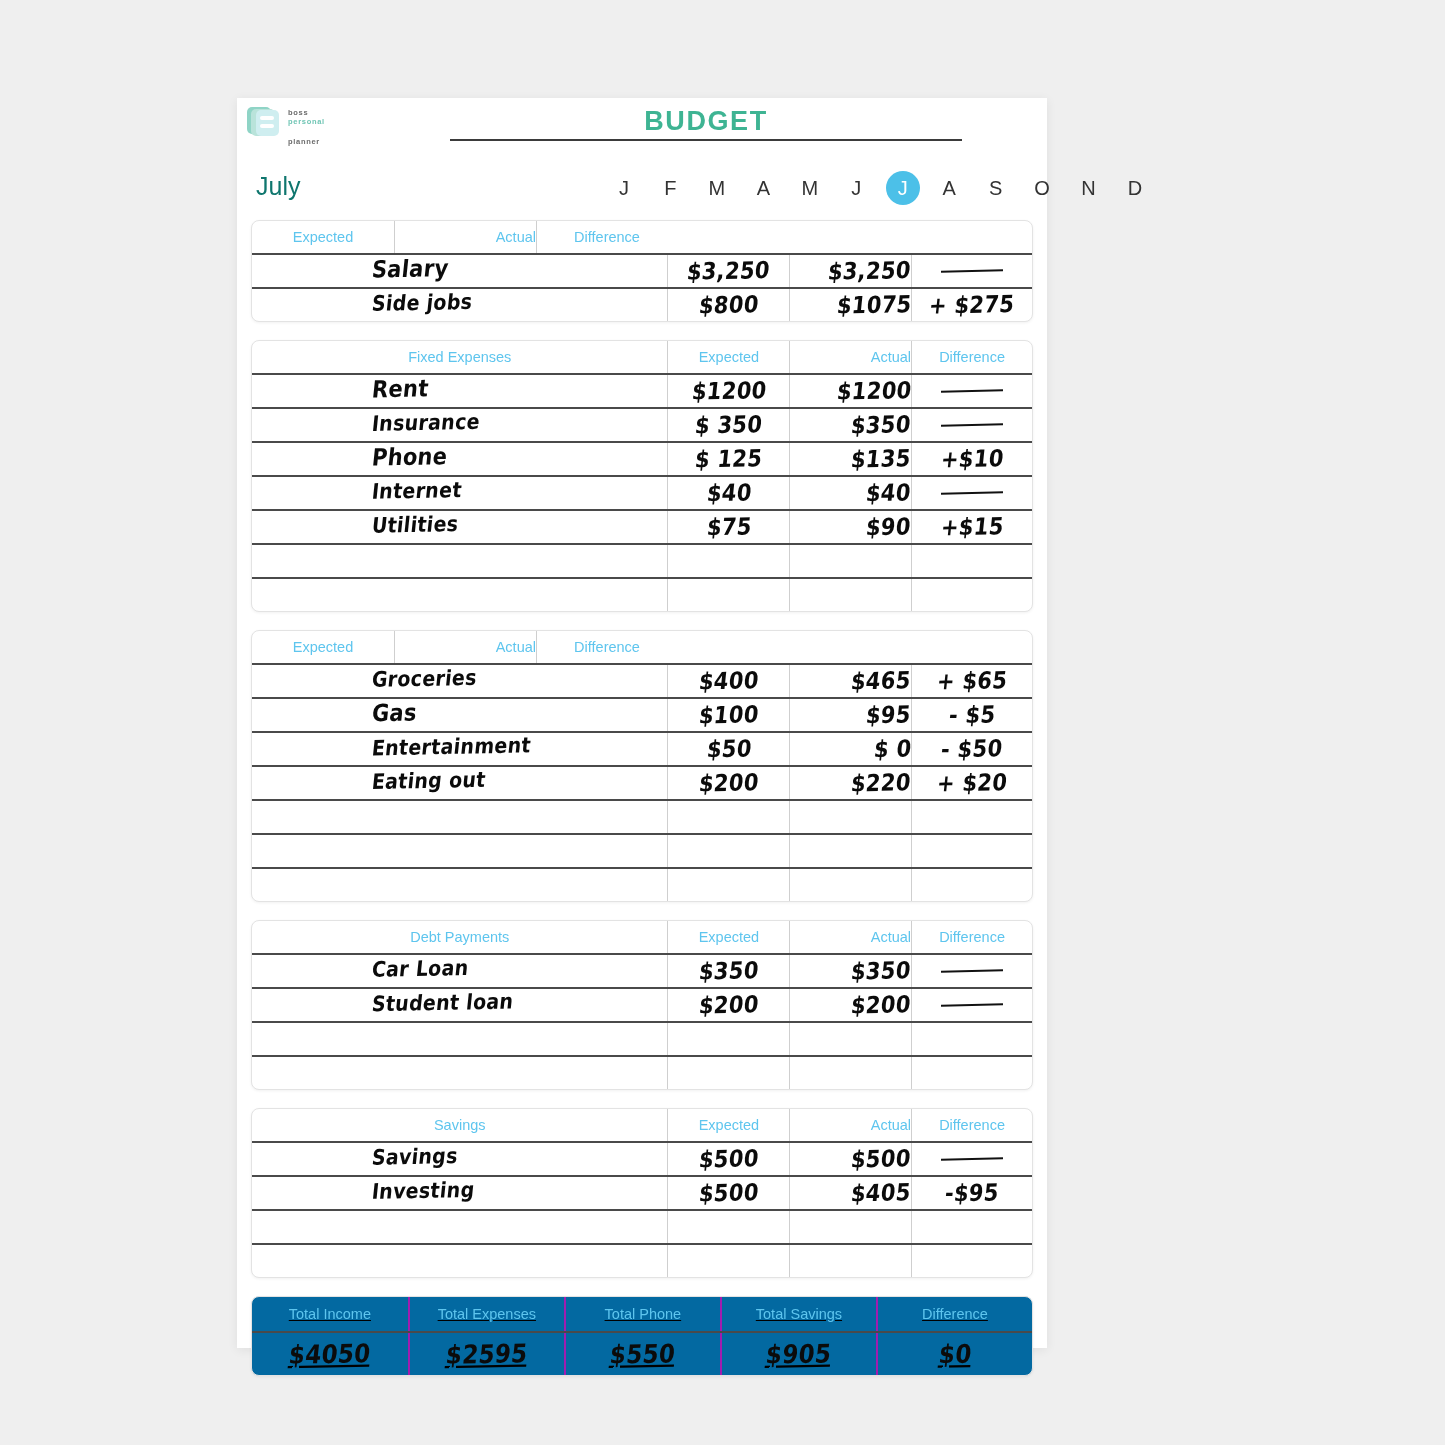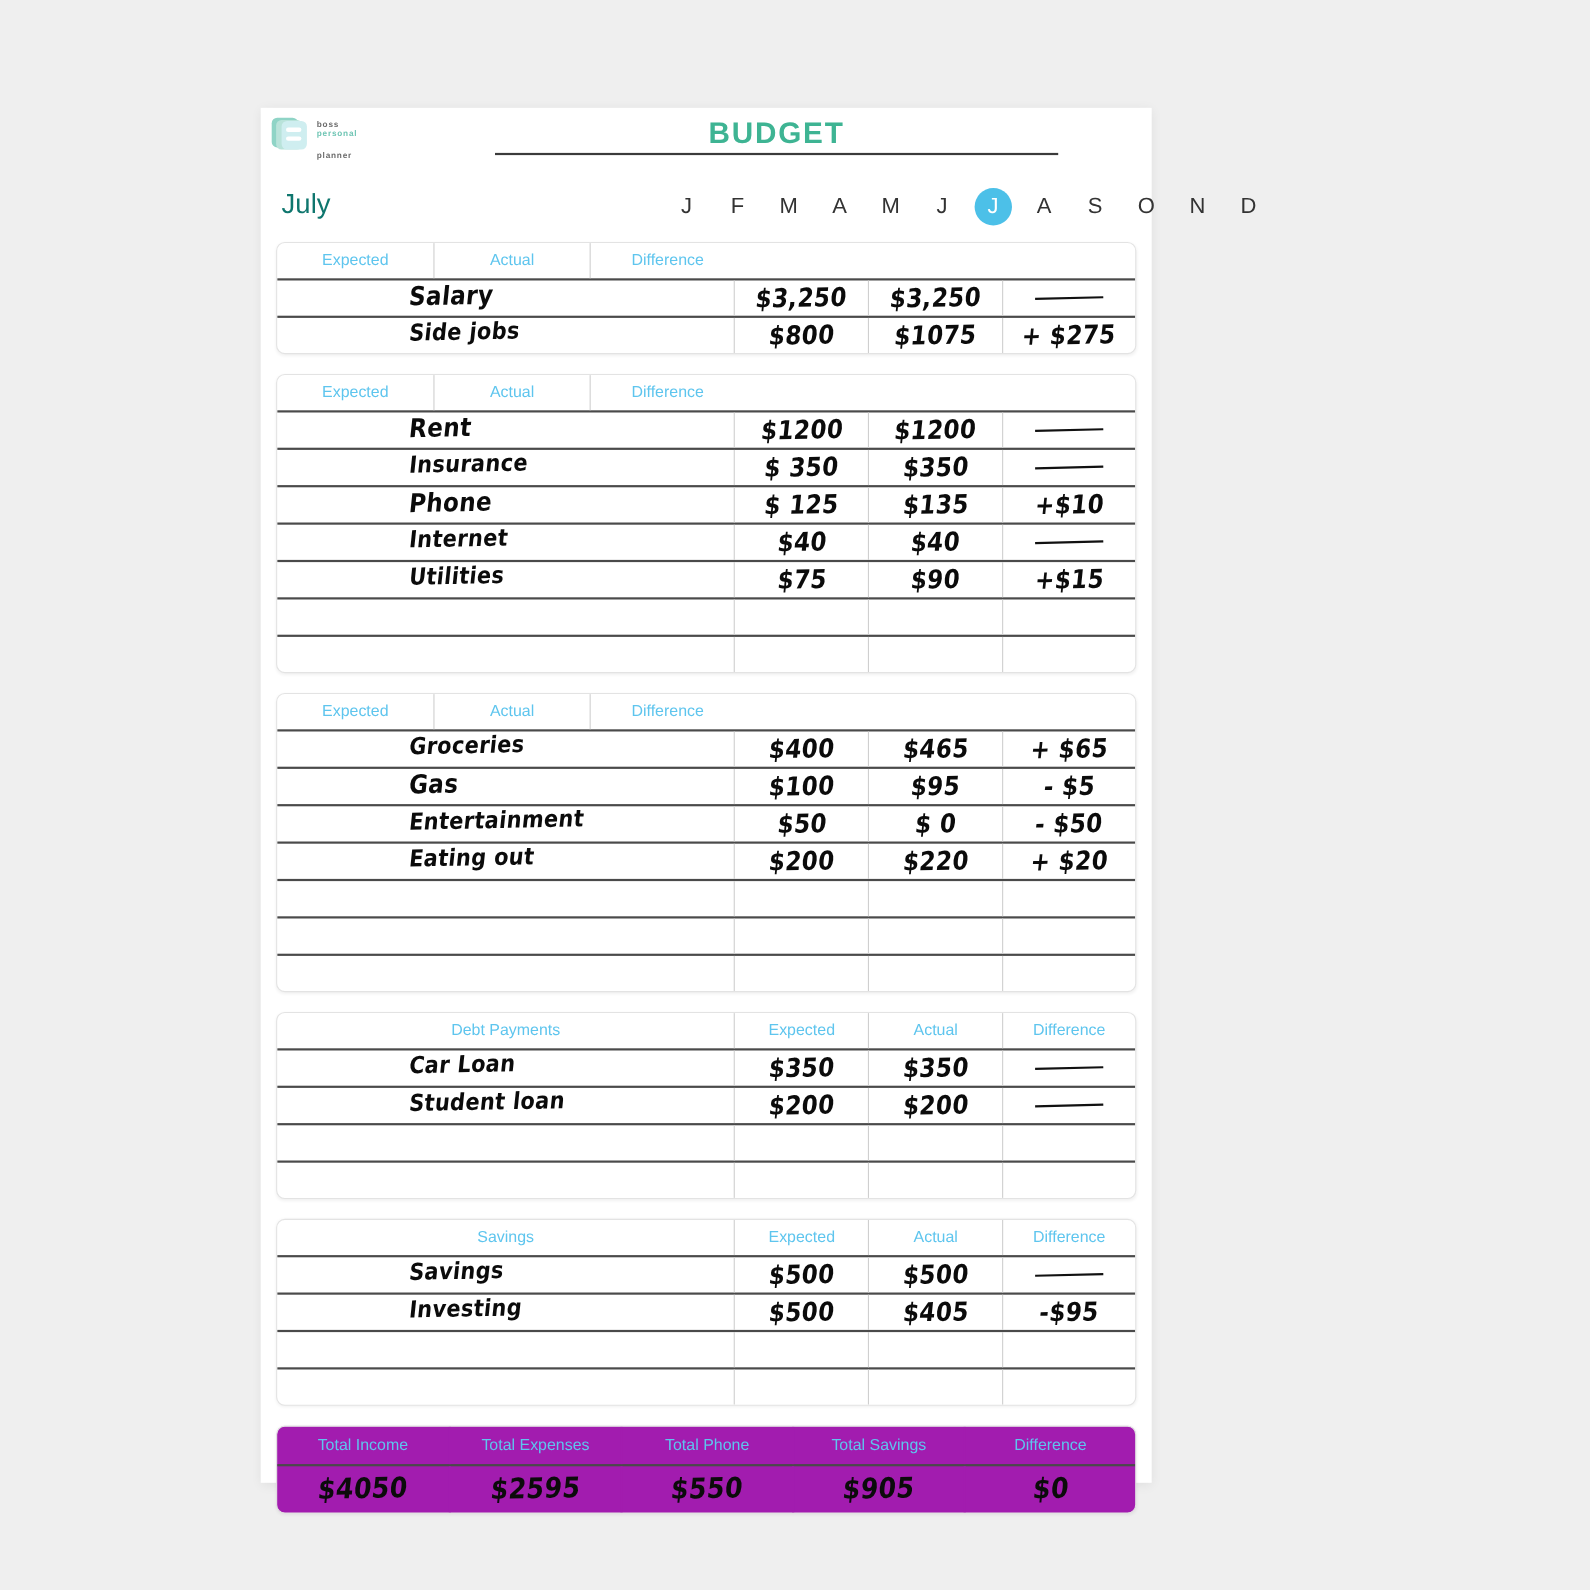--- a/index.html
+++ b/index.html
@@ -153,21 +153,21 @@
     position: relative;
     display: flex;
     align-items: center;
     justify-content: center;
     border-left: 1px solid #cfcfcf;
   }
   .cell:first-child { border-left: none; }
 
   .c-label { width: 485px; }
   .c-exp   { width: 142px; }
-  .c-act   { width: 142px; }
+  .c-act   { width: 142px; justify-content: flex-end; }
   .c-diff  { width: 141px; }
 
   .hd {
     color: #5ec5ee;
     font-size: 14.5px;
     font-weight: 400;
   }
 
   
   .hw {
@@ -188,25 +188,26 @@
   .dash {
     width: 62px;
     height: 0;
     border-top: 2.4px solid #111;
     transform: rotate(-1.4deg);
   }
 
   
   .totals {
     margin: 0 14px;
-    background: #a21caf;
+    background: #0369a1;
     border: 1px solid #e3e3e3;
     border-radius: 8px;
     box-shadow: 0 1px 3px rgba(0,0,0,0.06);
     overflow: hidden;
+    text-decoration: underline;
   }
   .totals .trow { display: flex; width: 100%; }
   .totals .thead { height: 34px; }
   .totals .tbody { height: 44px; border-top: 2px solid #4a4a4a; }
   .tcell {
     width: 182px;
     display: flex;
     align-items: center;
     justify-content: center;
     border-left: 2px solid #a21caf;
@@ -296,20 +297,23 @@
           <div class="cell c-act">
             <span class="hw">$1075</span>
           </div>
           <div class="cell c-diff">
             <span class="hw">+ $275</span>
           </div>
         </div>
       </div>
       <div class="card gap">
         <div class="row head">
+          <div class="cell c-label">
+            <span class="hd">Fixed Expenses</span>
+          </div>
           <div class="cell c-exp">
             <span class="hd">Expected</span>
           </div>
           <div class="cell c-act">
             <span class="hd">Actual</span>
           </div>
           <div class="cell c-diff">
             <span class="hd">Difference</span>
           </div>
         </div>

